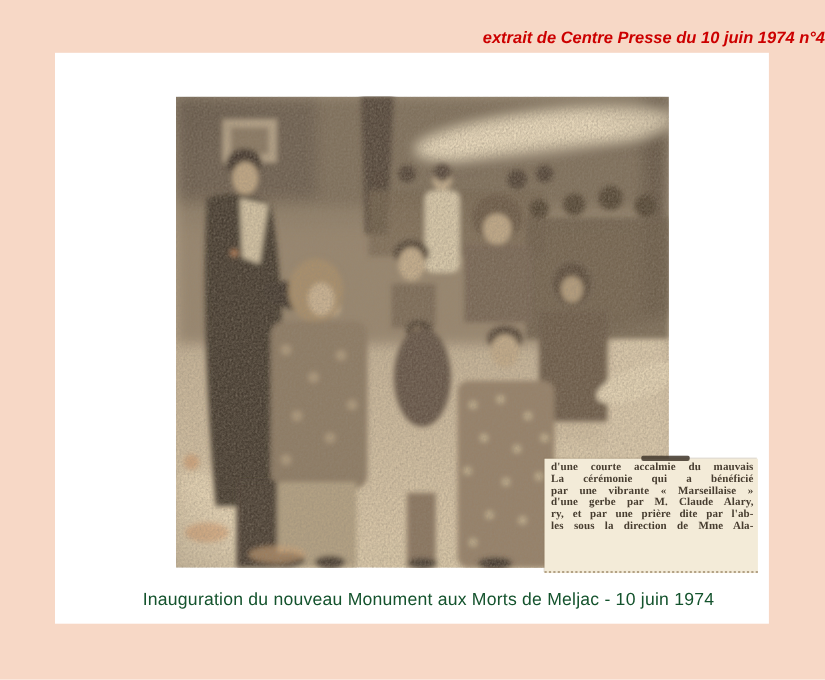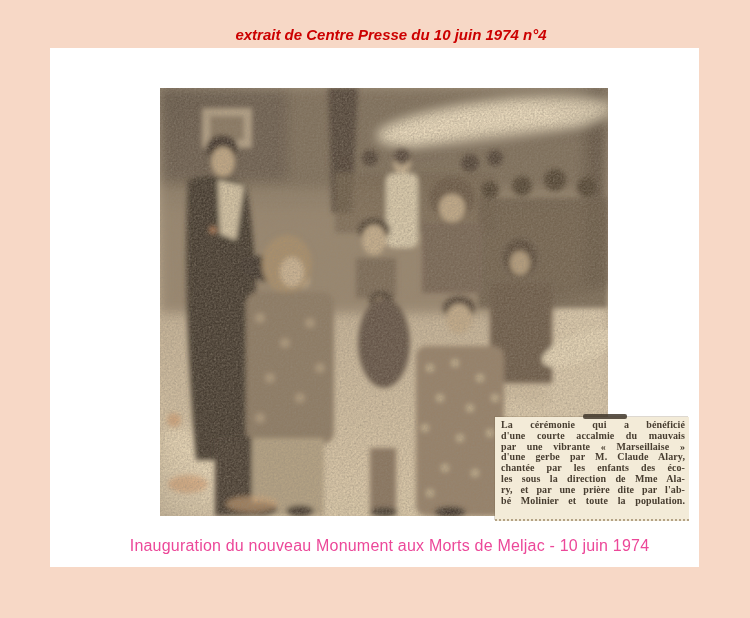--- a/index.html
+++ b/index.html
@@ -5,21 +5,21 @@
   html,body{margin:0;padding:0;}
   .page{
     position:relative;
     width:750px;height:618px;
     background:#f7d8c6;
     font-family:"Liberation Sans",sans-serif;
     overflow:hidden;
   }
   .title{
     position:absolute;left:0;top:25px;width:100%;
-    text-align:center;text-indent:32px;
+    text-align:right;text-indent:32px;
     font-family:"Liberation Sans",sans-serif;
     font-size:15px;line-height:20px;
     font-weight:bold;font-style:italic;
     color:#cc0000;
   }
   .sheet{
     position:absolute;left:50px;top:48px;
     width:649px;height:519px;
     background:#ffffff;
   }
@@ -50,21 +50,21 @@
   .smudge{
     position:absolute;left:88px;top:-3px;
     width:44px;height:5px;
     background:#41372b;opacity:.85;border-radius:2px;
   }
   .caption{
     position:absolute;left:0;top:487px;width:100%;
     text-align:center;text-indent:30px;
     font-family:"Liberation Sans",sans-serif;
     font-size:16px;line-height:22px;
-    color:#ec4899;letter-spacing:.2px;
+    color:#14532d;letter-spacing:.2px;
   }
 </style>
 </head>
 <body>
 
 <div class="page">
 
   <div class="title">extrait de Centre Presse du 10 juin 1974 n°4</div>
 
   <div class="sheet">
@@ -202,26 +202,24 @@
           <circle cx="53" cy="142" r="4" fill="#c98a5e" opacity="0.8"></circle>
         </g>
 
         <rect width="448" height="428" fill="url(#vign)"></rect>
         <rect width="448" height="428" filter="url(#grain)" opacity="0.55"></rect>
       </svg>
     </div>
 
     <div class="clip">
       <div class="smudge"></div>
+      <div class="ln">d'une courte accalmie du mauvais</div>
       <div class="ln">La cérémonie qui a bénéficié</div>
-      <div class="ln">d'une courte accalmie du mauvais</div>
       <div class="ln">par une vibrante « Marseillaise »</div>
       <div class="ln">d'une gerbe par M. Claude Alary,</div>
-      <div class="ln">chantée par les enfants des éco-</div>
+      <div class="ln">ry, et par une prière dite par l'ab-</div>
       <div class="ln">les sous la direction de Mme Ala-</div>
-      <div class="ln">ry, et par une prière dite par l'ab-</div>
-      <div class="ln">bé Molinier et toute la population.</div>
     </div>
 
     <div class="caption">Inauguration du nouveau Monument aux Morts de Meljac - 10 juin 1974</div>
 
   </div>
 </div>
 
 </body></html>

